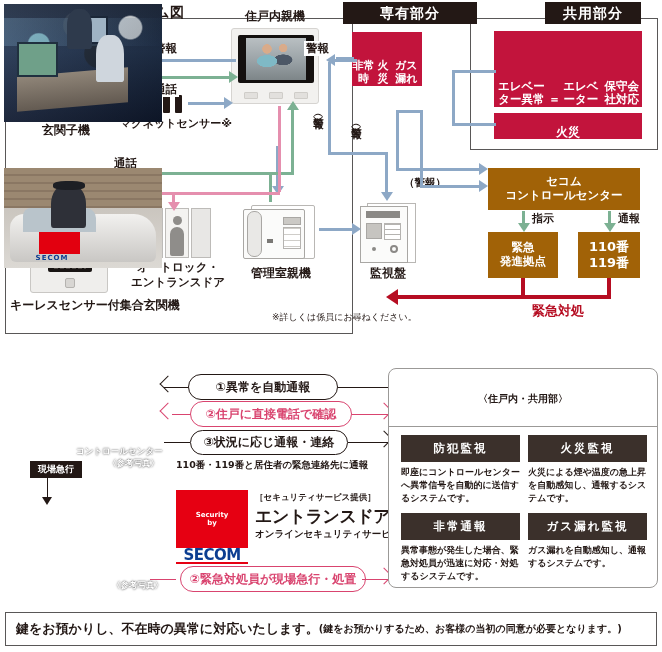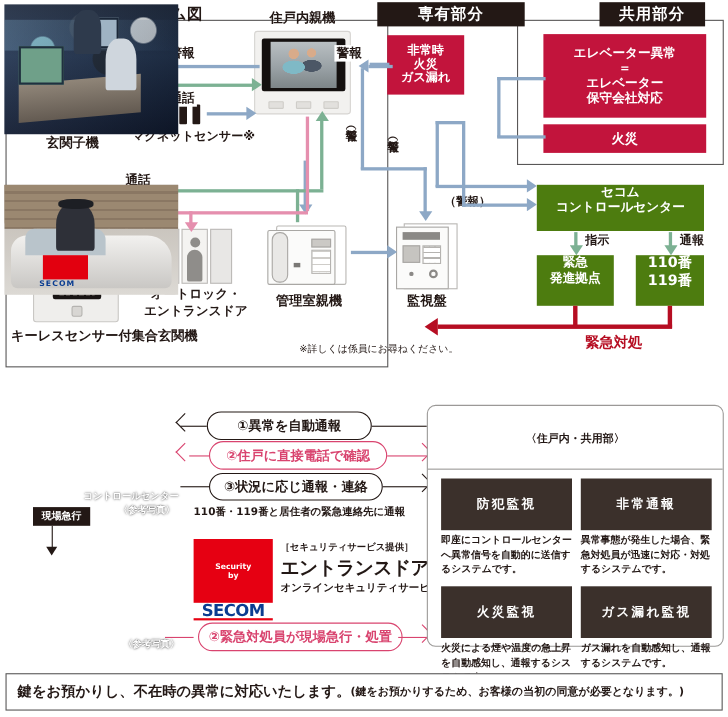--- a/index.html
+++ b/index.html
@@ -46,37 +46,37 @@
     font-size: 14px; font-weight: 700; color: #231815;
     letter-spacing: 0.5px;
   }
 
   
   .redbox {
     position: absolute;
     background: #c2143c;
     color: #ffffff;
     font-weight: 700;
-    display: flex; flex-direction: column;
-    align-items: center; justify-content: center;
+    display: flex; flex-direction: row;
+    align-items: flex-end; justify-content: center;
     text-align: center;
     line-height: 1.18;
   }
   #box-hijo   { left: 352px; top: 32px;  width: 70px;  height: 54px;  font-size: 11px; }
   #box-ev     { left: 494px; top: 31px;  width: 148px; height: 76px;  font-size: 11.5px; }
   #box-kasai  { left: 494px; top: 113px; width: 148px; height: 26px;  font-size: 12px; }
 
   
   .bluebox {
     position: absolute;
-    background: #4d7c0f;
+    background: #a16207;
     color: #ffffff;
     font-weight: 700;
     display: flex; flex-direction: column;
-    align-items: center; justify-content: flex-start;
+    align-items: center; justify-content: center;
     text-align: center;
     line-height: 1.2;
   }
   #box-secom { left: 488px; top: 168px; width: 152px; height: 42px; font-size: 11.5px; }
   #box-kinkyu{ left: 488px; top: 232px; width: 70px;  height: 46px; font-size: 11.5px; }
   #box-110   { left: 578px; top: 232px; width: 62px;  height: 46px; font-size: 13px; }
 
   
   .ln { position: absolute; background: #8da8c6; }
   .ln-h { height: 3px; }
@@ -348,21 +348,21 @@
   #card-head { position:absolute; left:0; top:0; width:100%; height:58px;
       border-bottom:1px solid #9b9997; display:flex; flex-direction:column;
       align-items:center; justify-content:center; }
   #card-title { font-size: 15px; font-weight: 700; color:#231815; }
   #card-sub   { font-size: 10px; font-weight: 700; color:#231815; margin-top:3px; }
 
   #card-grid { position:absolute; left:12px; top:66px; width:246px;
       display:grid; grid-template-columns: 1fr 1fr; gap: 8px 8px; }
   .feat-head {
     background: #3b302b; color:#ffffff; font-size: 11.5px; font-weight: 700;
-    letter-spacing: 2px; text-align:center; padding: 16px 0;
+    letter-spacing: 2px; text-align:center; padding: 6px 0;
   }
   .feat-body { font-size: 9px; line-height: 1.45; color:#231815; margin-top:4px; font-weight:700; }
 
   
   #banner {
     position: absolute; left: 5px; top: 612px; width: 652px; height: 34px;
     border: 1px solid #595757; background: #fff;
     display: flex; align-items: center; padding-left: 10px;
   }
   #banner .b1 { font-size: 13px; font-weight: 700; color:#231815; }
@@ -617,26 +617,26 @@
   <div id="card-building">
     <div id="card-head">
       <div id="card-sub">〈住戸内・共用部〉</div>
     </div>
     <div id="card-grid">
       <div>
         <div class="feat-head">防犯監視</div>
         <div class="feat-body">即座にコントロールセンターへ異常信号を自動的に送信するシステムです。</div>
       </div>
       <div>
+        <div class="feat-head">火災監視</div>
+        <div class="feat-body">火災による煙や温度の急上昇を自動感知し、通報するシステムです。</div>
+      </div>
+      <div>
         <div class="feat-head">非常通報</div>
         <div class="feat-body">異常事態が発生した場合、緊急対処員が迅速に対応・対処するシステムです。</div>
-      </div>
-      <div>
-        <div class="feat-head">火災監視</div>
-        <div class="feat-body">火災による煙や温度の急上昇を自動感知し、通報するシステムです。</div>
       </div>
       <div>
         <div class="feat-head">ガス漏れ監視</div>
         <div class="feat-body">ガス漏れを自動感知し、通報するシステムです。</div>
       </div>
     </div>
   </div>
 
   <div id="banner">
     <span class="b1">鍵をお預かりし、不在時の異常に対応いたします。</span>

